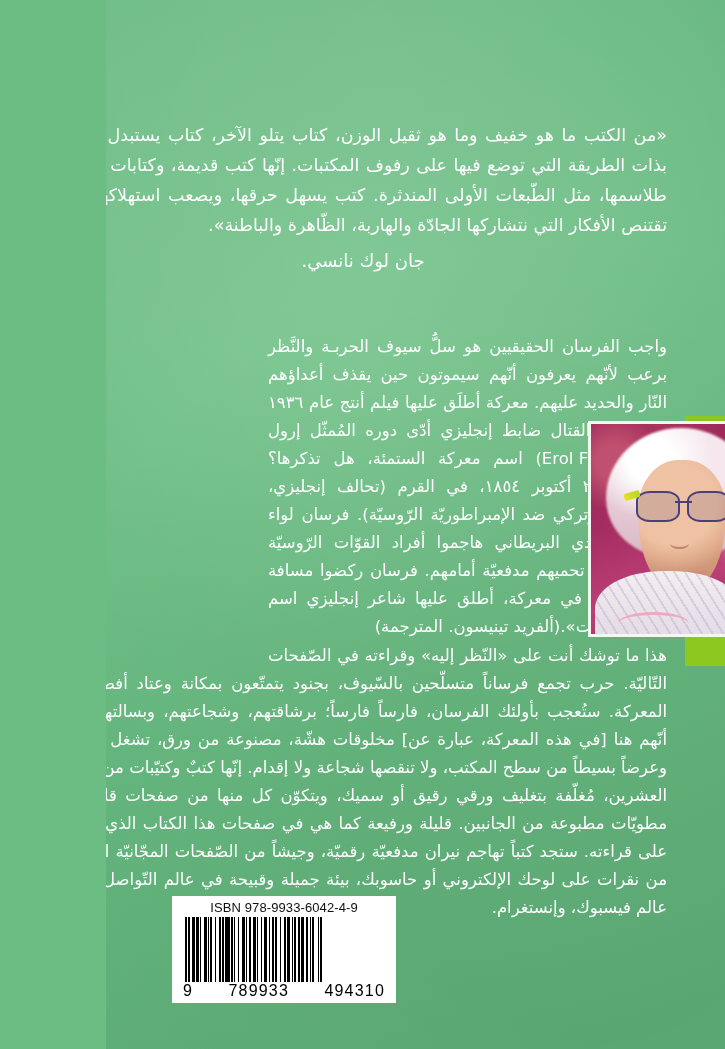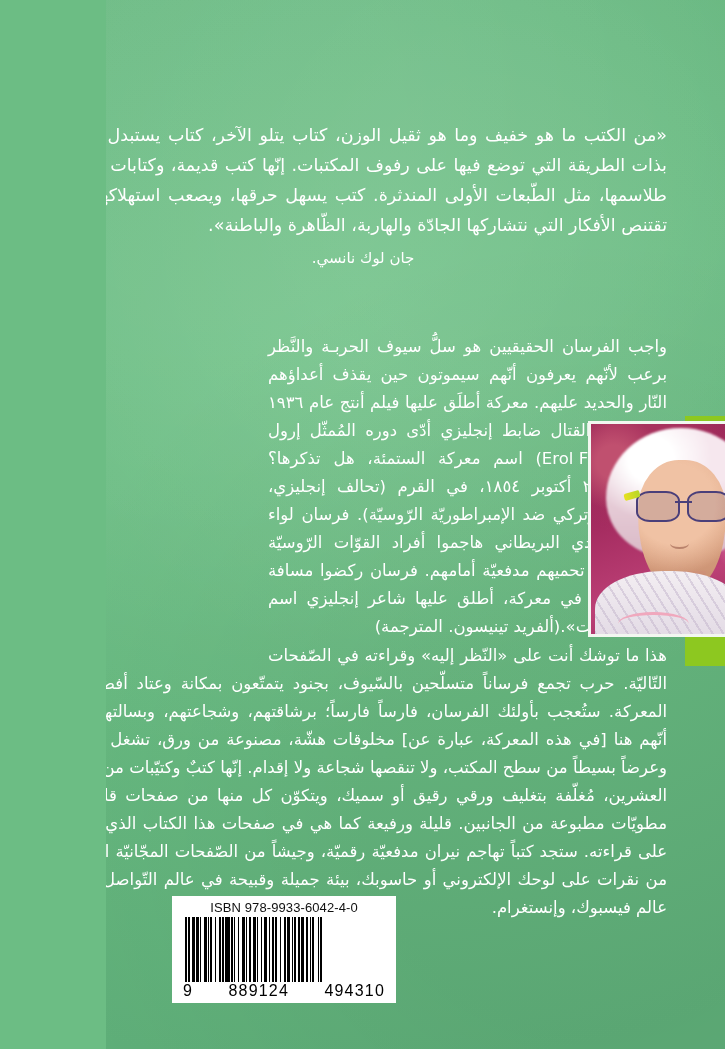--- a/index.html
+++ b/index.html
@@ -70,21 +70,21 @@
     direction: rtl;
   }
   .quote-block p { margin: 0; }
 
   .attrib {
     position: absolute;
     top: 246px;
     right: 58px;
     width: 608px;
     color: #ffffff;
-    font-size: 15px;
+    font-size: 18px;
     line-height: 1.62;
     text-align: center;
     direction: rtl;
   }
   .attrib div { margin: 0; }
 
   .body-text {
     position: absolute;
     top: 333px;
     right: 58px;
@@ -320,21 +320,21 @@
 
     <div class="body-text">
       <div class="portrait-float"></div>
       <p><span>واجب الفرسان الحقيقيين هو سلُّ سيوف الحربـة والنَّظر برعب لأنّهم يعرفون أنّهم سيموتون حين يقذف أعداؤهم النّار والحديد عليهم. معركة أطلَق عليها فيلم أنتج عام ١٩٣٦ (حيث قاد القتال ضابط إنجليزي أدّى دوره المُمثّل إرول فلين </span><span class="latin">Erol Flynn</span><span>) اسم معركة الستمئة، هل تذكرها؟ بالاكلافا، ٢٥ أكتوبر ١٨٥٤، في القرم (تحالف إنجليزي، وفرنسي، وتركي ضد الإمبراطوريّة الرّوسيّة). فرسان لواء لايت بريجادي البريطاني هاجموا أفراد القوّات الرّوسيّة الذين كانت تحميهم مدفعيّة أمامهم. فرسان ركضوا مسافة كيلو مترَيْن في معركة، أطلق عليها شاعر إنجليزي اسم «وادي الموت».</span><span>(ألفريد تينيسون. المترجمة)</span></p>
       <p>هذا ما توشك أنت على «النّظر إليه» وقراءته في الصّفحات التّاليّة. حرب تجمع فرساناً متسلّحين بالسّيوف، بجنود يتمتّعون بمكانة وعتاد أفضل في المعركة. ستُعجب بأولئك الفرسان، فارساً فارساً؛ برشاقتهم، وشجاعتهم، وبسالتهم. غير أنّهم هنا [في هذه المعركة، عبارة عن] مخلوقات هشّة، مصنوعة من ورق، تشغل ارتفاعاً وعرضاً بسيطاً من سطح المكتب، ولا تنقصها شجاعة ولا إقدام. إنّها كتبٌ وكتيّبات من القرن العشرين، مُغلّفة بتغليف ورقي رقيق أو سميك، ويتكوّن كل منها من صفحات قليلة، أو مطويّات مطبوعة من الجانبين. قليلة ورفيعة كما هي في صفحات هذا الكتاب الذي توشك على قراءته. ستجد كتباً تهاجم نيران مدفعيّة رقميّة، وجيشاً من الصّفحات المجّانيّة المُنبثقة من نقرات على لوحك الإلكتروني أو حاسوبك، بيئة جميلة وقبيحة في عالم التّواصل اليوم، عالم فيسبوك، وإنستغرام.</p>
     </div>
 
   </div>
 
   <div class="barcode-box">
-    <div class="isbn-text">ISBN 978-9933-6042-4-0</div>
+    <div class="isbn-text">ISBN 978-9933-6042-4-9</div>
     <div class="bars">
         <span style="width: 2.3px; background: rgb(0, 0, 0);"></span>
         <span style="width: 1.15px; background: transparent;"></span>
         <span style="width: 1.15px; background: rgb(0, 0, 0);"></span>
         <span style="width: 2.3px; background: transparent;"></span>
         <span style="width: 3.45px; background: rgb(0, 0, 0);"></span>
         <span style="width: 1.15px; background: transparent;"></span>
         <span style="width: 2.3px; background: rgb(0, 0, 0);"></span>
         <span style="width: 1.15px; background: transparent;"></span>
         <span style="width: 1.15px; background: rgb(0, 0, 0);"></span>
@@ -399,18 +399,18 @@
         <span style="width: 1.15px; background: transparent;"></span>
         <span style="width: 2.3px; background: rgb(0, 0, 0);"></span>
         <span style="width: 3.45px; background: transparent;"></span>
         <span style="width: 1.15px; background: rgb(0, 0, 0);"></span>
         <span style="width: 1.15px; background: transparent;"></span>
         <span style="width: 2.3px; background: rgb(0, 0, 0);"></span>
         <span style="width: 1.15px; background: transparent;"></span>
       </div>
     <div class="digits">
         <span>9</span>
-        <span>889124</span>
+        <span>789933</span>
         <span>494310</span>
       </div>
   </div>
 
 </div>
 
 </body></html>

